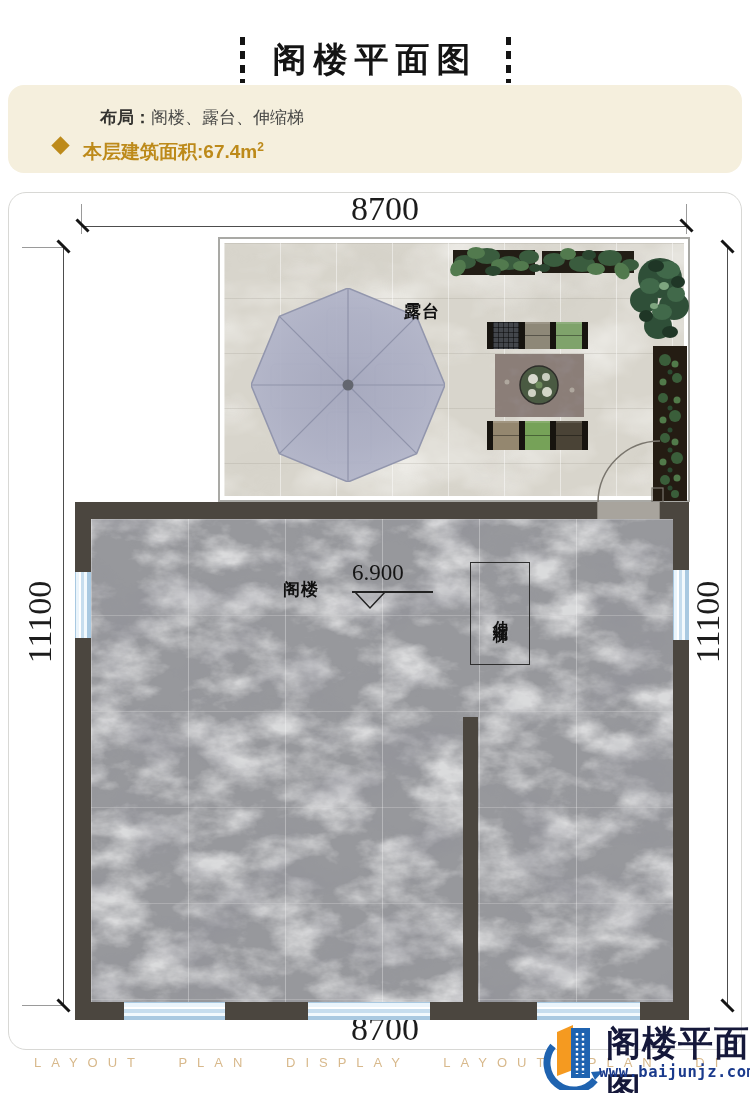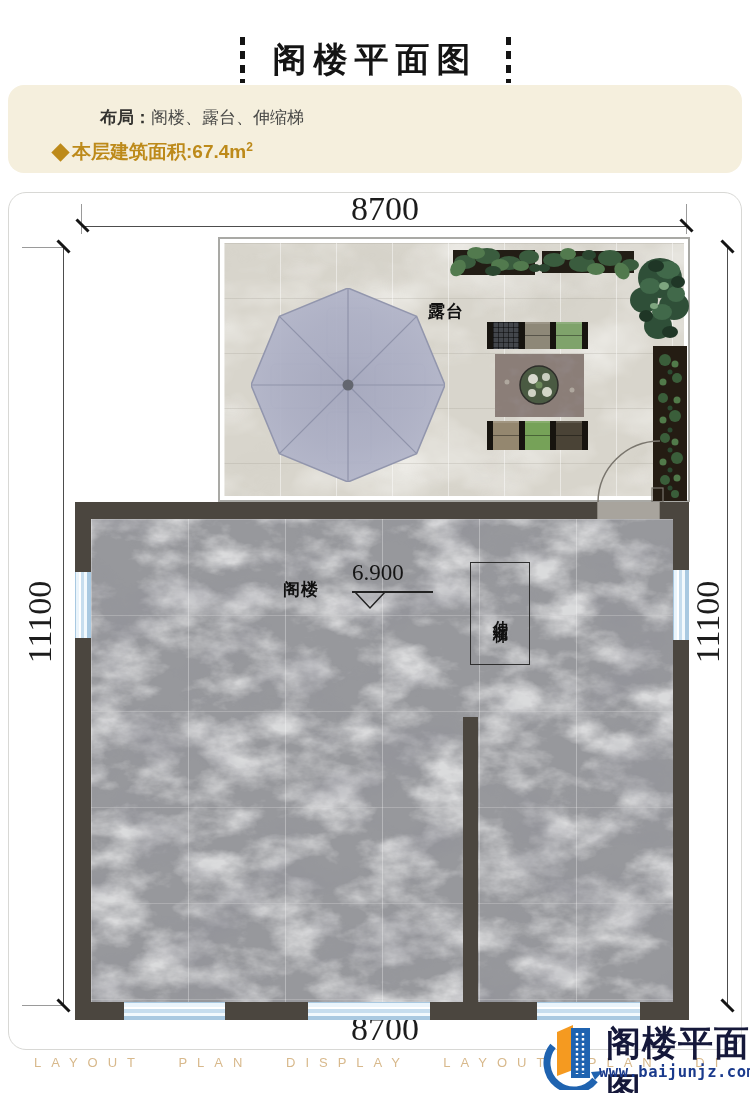--- a/index.html
+++ b/index.html
@@ -12,21 +12,21 @@
              align-items:center;justify-content:center;gap:28px;}
   .page-title{font-size:34px;font-weight:bold;color:#141414;letter-spacing:7px;}
   .tdash{width:5px;height:46px;
          background:repeating-linear-gradient(to bottom,#141414 0 8px,transparent 8px 14px);}
 
   
   .info-box{position:absolute;left:8px;top:85px;width:734px;height:88px;background:#f5efdd;
             border-radius:16px;}
   .info-line1{position:absolute;left:48px;top:21px;font-size:17px;color:#4a4a48;}
   .info-line1 b{color:#33322f;margin-left:44px;}
-  .info-line2{position:absolute;left:46px;top:54px;display:flex;align-items:center;gap:5px;}
+  .info-line2{position:absolute;left:46px;top:54px;display:flex;align-items:flex-start;gap:16px;}
   .diamond{width:13px;height:13px;background:#bd8a1a;transform:rotate(45deg);flex:0 0 auto;}
   .area-text{font-size:19px;font-weight:bold;color:#bd8a1a;}
   .area-text sup{font-size:12px;}
 
   
   .plan-card{position:absolute;left:8px;top:192px;width:732px;height:856px;background:#fff;
              border:1px solid #d8d8d5;border-radius:18px;}
 
   
   .dimline{position:absolute;background:#4d4d4d;}
@@ -179,21 +179,21 @@
       <line x1="97" y1="97" x2="194" y2="97"></line>
         <line x1="97" y1="97" x2="165.6" y2="165.6"></line>
       <line x1="97" y1="97" x2="97" y2="194"></line>
         <line x1="97" y1="97" x2="28.4" y2="165.6"></line>
       <line x1="97" y1="97" x2="0" y2="97"></line>
         <line x1="97" y1="97" x2="28.4" y2="28.4"></line>
     </g>
     <circle cx="97" cy="97" r="5.5" fill="#63666f"></circle>
   </svg>
 
-  <div class="room-label" style="left:428px;top:300px;">露台</div>
+  <div class="room-label" style="left:404px;top:300px;">露台</div>
 
   <div class="planter" style="left:453px;top:250px;width:82px;height:25px;"></div>
   <svg class="abs" style="left:443px;top:238px;" width="104" height="52">
     <g fill="#3a5c3e">
         <ellipse cx="22" cy="24" rx="11" ry="7"></ellipse>
         <ellipse cx="44" cy="18" rx="13" ry="8"></ellipse>
       <ellipse cx="66" cy="25" rx="12" ry="7"></ellipse>
         <ellipse cx="86" cy="19" rx="10" ry="7"></ellipse>
       </g>
     <g fill="#527a4e">

